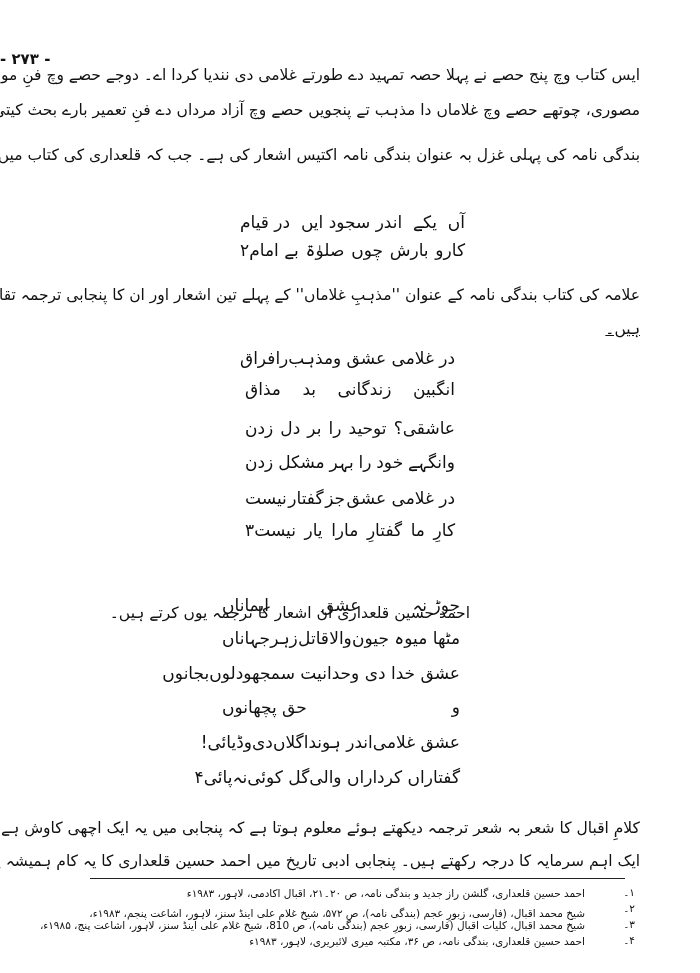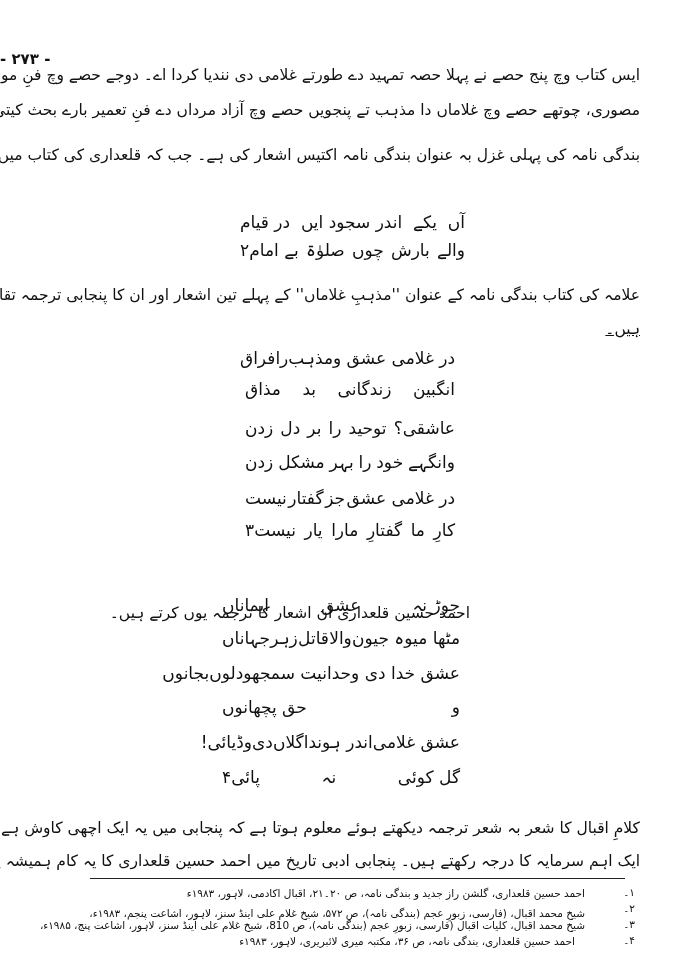--- a/index.html
+++ b/index.html
@@ -32,21 +32,21 @@
   <div class="abs prose rtl full" style="top:144px;">بندگی نامہ کی پہلی غزل بہ عنوان بندگی نامہ اکتیس اشعار کی ہے۔ جب کہ قلعداری کی کتاب میں تیس اشعار کا ترجمہ لکھا گیا ہے۔</div>
 
   <div class="abs verse rtl" style="top:211px; left:240px; width:225px;">
     <div class="verse-line">
       <span>آں</span>
       <span>یکے</span>
       <span>اندر سجود ایں</span>
       <span>در قیام</span>
     </div>
     <div class="verse-line" style="margin-top:6px;">
-      <span>والے</span>
+      <span>کارو</span>
       <span>بارش</span>
       <span>چوں</span>
       <span>صلوٰۃ</span>
       <span>بے امام۲</span>
     </div>
   </div>
 
   <div class="abs prose rtl full" style="top:284px;">علامہ کی کتاب بندگی نامہ کے عنوان ''مذہبِ غلاماں'' کے پہلے تین اشعار اور ان کا پنجابی ترجمہ تقابلی جائزے کے لیے دیکھتے</div>
   <div class="abs prose rtl" style="top:318px; right:60px; text-align:right;text-decoration:underline;">ہیں۔</div>
 
@@ -120,20 +120,21 @@
         <span>حق پچھانوں</span>
     </div>
     <div class="verse-line" style="margin-top:13px;">
       <span>عشق غلامی</span>
         <span>اندر ہوندا</span>
         <span>گلاں</span>
         <span>دی</span>
         <span>وڈیائی!</span>
     </div>
     <div class="verse-line" style="margin-top:13px;">
+      <span>گفتاراں کرداراں والی</span>
         <span>گل کوئی</span>
         <span>نہ</span>
         <span>پائی۴</span>
     </div>
   </div>
 
   <div class="abs prose rtl full" style="top:817px;">کلامِ اقبال کا شعر بہ شعر ترجمہ دیکھتے ہوئے معلوم ہوتا ہے کہ پنجابی میں یہ ایک اچھی کاوش ہے اور یہ ترجمے پنجابی ادب کے لیے</div>
   <div class="abs prose rtl" style="top:850px; right:60px; left:220px; text-align:right;">ایک اہم سرمایہ کا درجہ رکھتے ہیں۔ پنجابی ادبی تاریخ میں احمد حسین قلعداری کا یہ کام ہمیشہ یادگار رہے گا۔</div>
 
   <div class="fn-rule"></div>
@@ -142,16 +143,16 @@
     <span class="fn-num rtl" style="top:886px;">۱۔</span>
     <div class="abs fn rtl" style="top:886px; right:115px; text-align:left;">احمد حسین قلعداری، گلشن راز جدید و بندگی نامہ، ص ۲۰۔۲۱، اقبال اکادمی، لاہور، ۱۹۸۳ء</div>
 
     <span class="fn-num rtl" style="top:902px;">۲۔</span>
     <div class="abs fn rtl" style="top:906px; right:115px; text-align:right;">شیخ محمد اقبال، (فارسی، زبورِ عجم (بندگی نامہ)، ص ۵۷۲، شیخ غلام علی اینڈ سنز، لاہور، اشاعت پنجم، ۱۹۸۳ء،</div>
 
     <span class="fn-num rtl" style="top:918px;">۳۔</span>
     <div class="abs fn rtl" style="top:918px; right:115px; text-align:right;">شیخ محمد اقبال، کلیات اقبال (فارسی، زبورِ عجم (بندگی نامہ)، ص 810، شیخ غلام علی اینڈ سنز، لاہور، اشاعت پنج، ۱۹۸۵ء،</div>
 
     <span class="fn-num rtl" style="top:934px;">۴۔</span>
-    <div class="abs fn rtl" style="top:934px; right:125px; text-align:right;">احمد حسین قلعداری، بندگی نامہ، ص ۳۶، مکتبہ میری لائبریری، لاہور، ۱۹۸۳ء</div>
+    <div class="abs fn rtl" style="top:934px; right:115px; text-align:right;">احمد حسین قلعداری، بندگی نامہ، ص ۳۶، مکتبہ میری لائبریری، لاہور، ۱۹۸۳ء</div>
   </div>
 
 </div>
 
 </body></html>

